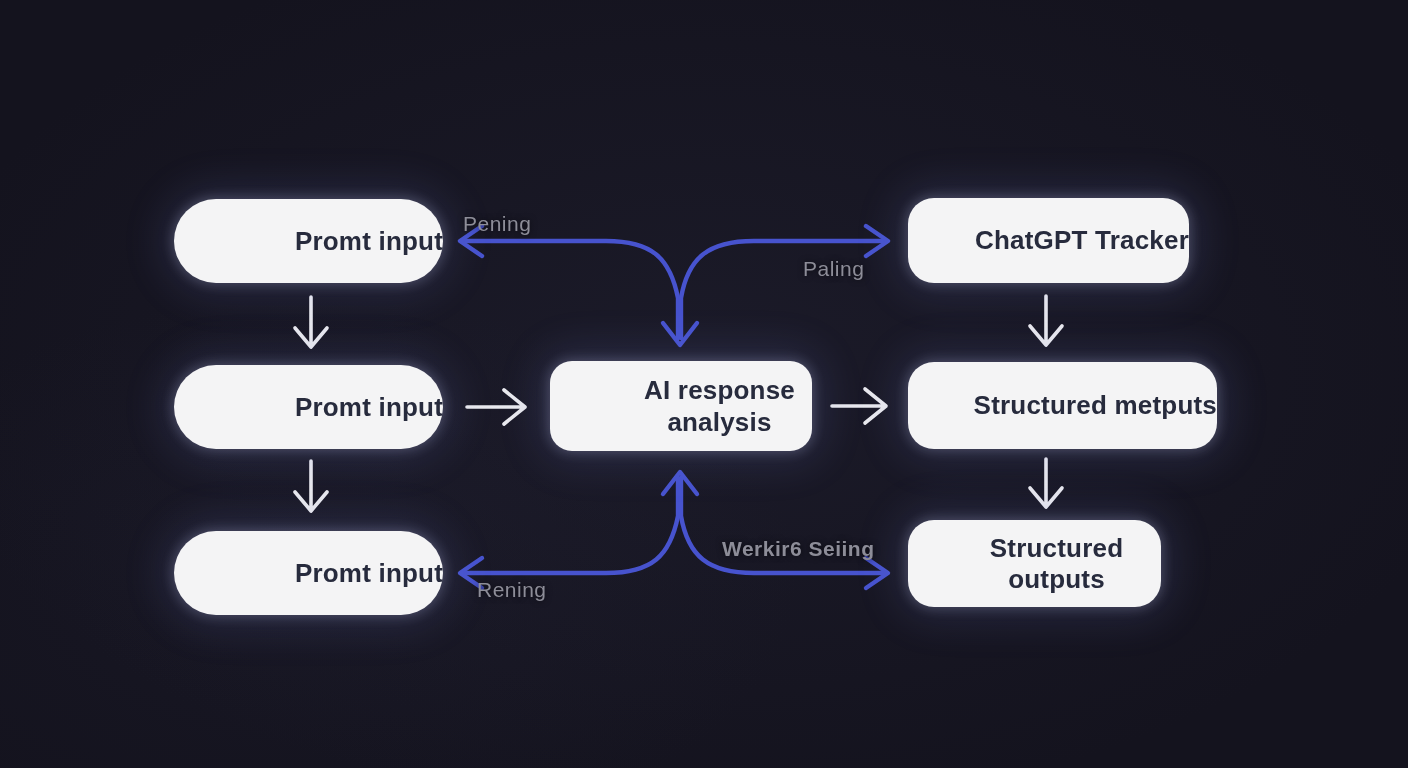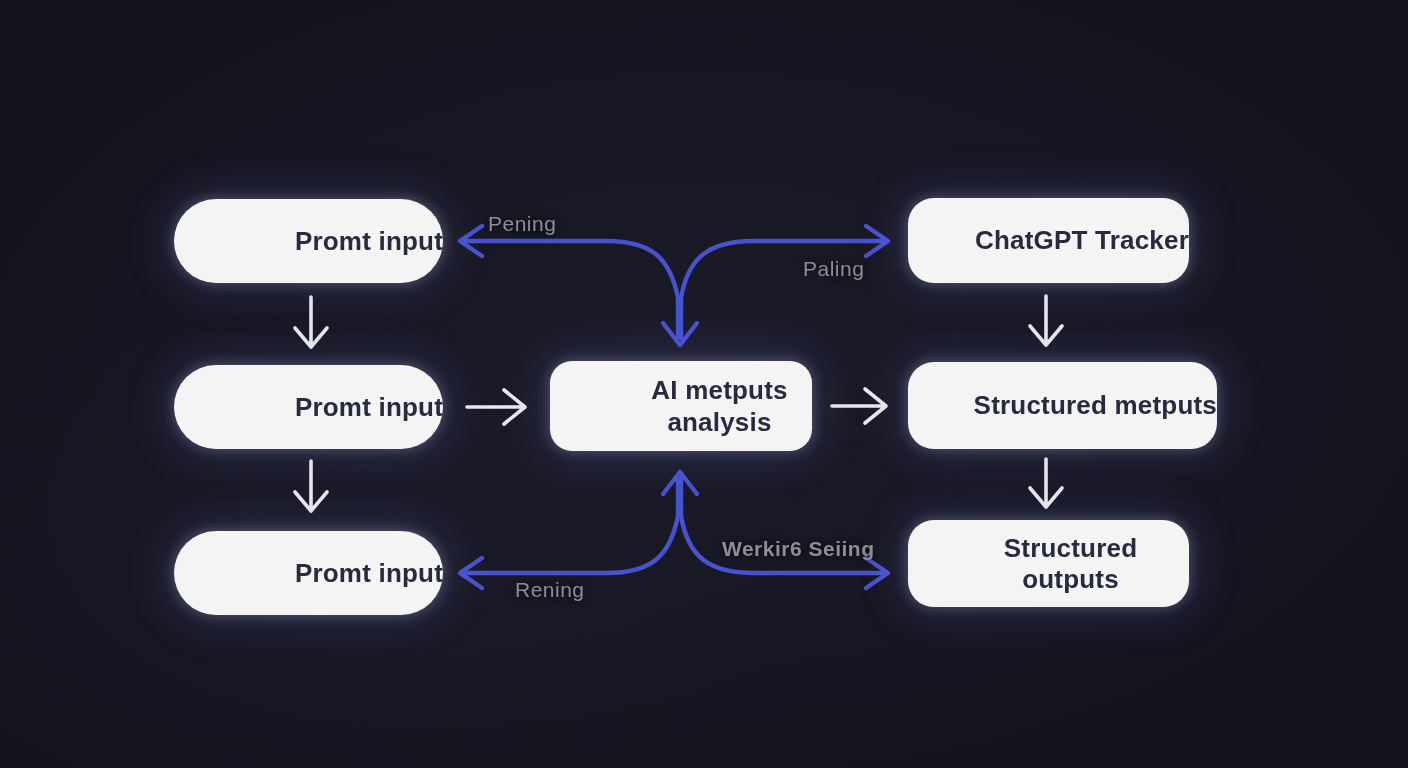--- a/index.html
+++ b/index.html
@@ -42,33 +42,33 @@
   }
   .pill { border-radius: 43px; }
   .rrect { border-radius: 26px; }
   .n-p1 { left: 174px; top: 199px; width: 269px; height: 84px; }
   .n-p2 { left: 174px; top: 365px; width: 269px; height: 84px; }
   .n-p3 { left: 174px; top: 531px; width: 269px; height: 84px; }
   .n-center { left: 550px; top: 361px; width: 262px; height: 90px; border-radius: 22px; line-height: 1.25; }
   .n-center .wrap-text { display: inline-block; max-width: 185px; }
   .n-r1 { left: 908px; top: 198px; width: 281px; height: 85px; }
   .n-r2 { left: 908px; top: 362px; width: 309px; height: 87px; }
-  .n-r3 { left: 908px; top: 520px; width: 281px; height: 87px; padding-left: 44px; }
+  .n-r3 { left: 908px; top: 520px; width: 253px; height: 87px; padding-left: 44px; }
   .edge-label {
     position: absolute;
     color: #8d8d98;
     font-size: 21px;
     font-weight: 400;
     letter-spacing: 0.5px;
     white-space: nowrap;
     text-shadow: 0 0 6px rgba(0,0,0,0.6);
   }
-  .el-top-left    { left: 488px; top: 212px; }
+  .el-top-left    { left: 463px; top: 212px; }
   .el-top-right   { left: 803px; top: 212px; margin-top: 45px; }
-  .el-bottom-left { left: 477px; top: 578px; margin-left: 38px; }
+  .el-bottom-left { left: 477px; top: 578px; }
   .el-bottom-right{ left: 722px; top: 537px; font-weight: bold; }
 </style>
 </head>
 <body>
 
 <div class="stage">
 
   <svg class="edges" viewBox="0 0 1408 768" aria-hidden="true">
 
     <g stroke="#e9e9ee" stroke-width="3.6" fill="none" stroke-linecap="round" stroke-linejoin="round">
@@ -98,21 +98,21 @@
     <span>Promt input</span>
   </div>
   <div class="node pill n-p2">
     <span>Promt input</span>
   </div>
   <div class="node pill n-p3">
     <span>Promt input</span>
   </div>
 
   <div class="node n-center">
-    <span class="wrap-text">AI metputs analysis</span>
+    <span class="wrap-text">AI response analysis</span>
   </div>
 
   <div class="node rrect n-r1">
     <span>ChatGPT Tracker</span>
   </div>
   <div class="node rrect n-r2">
     <span>Structured metputs</span>
   </div>
   <div class="node rrect n-r3">
     <span>Structured outputs</span>

